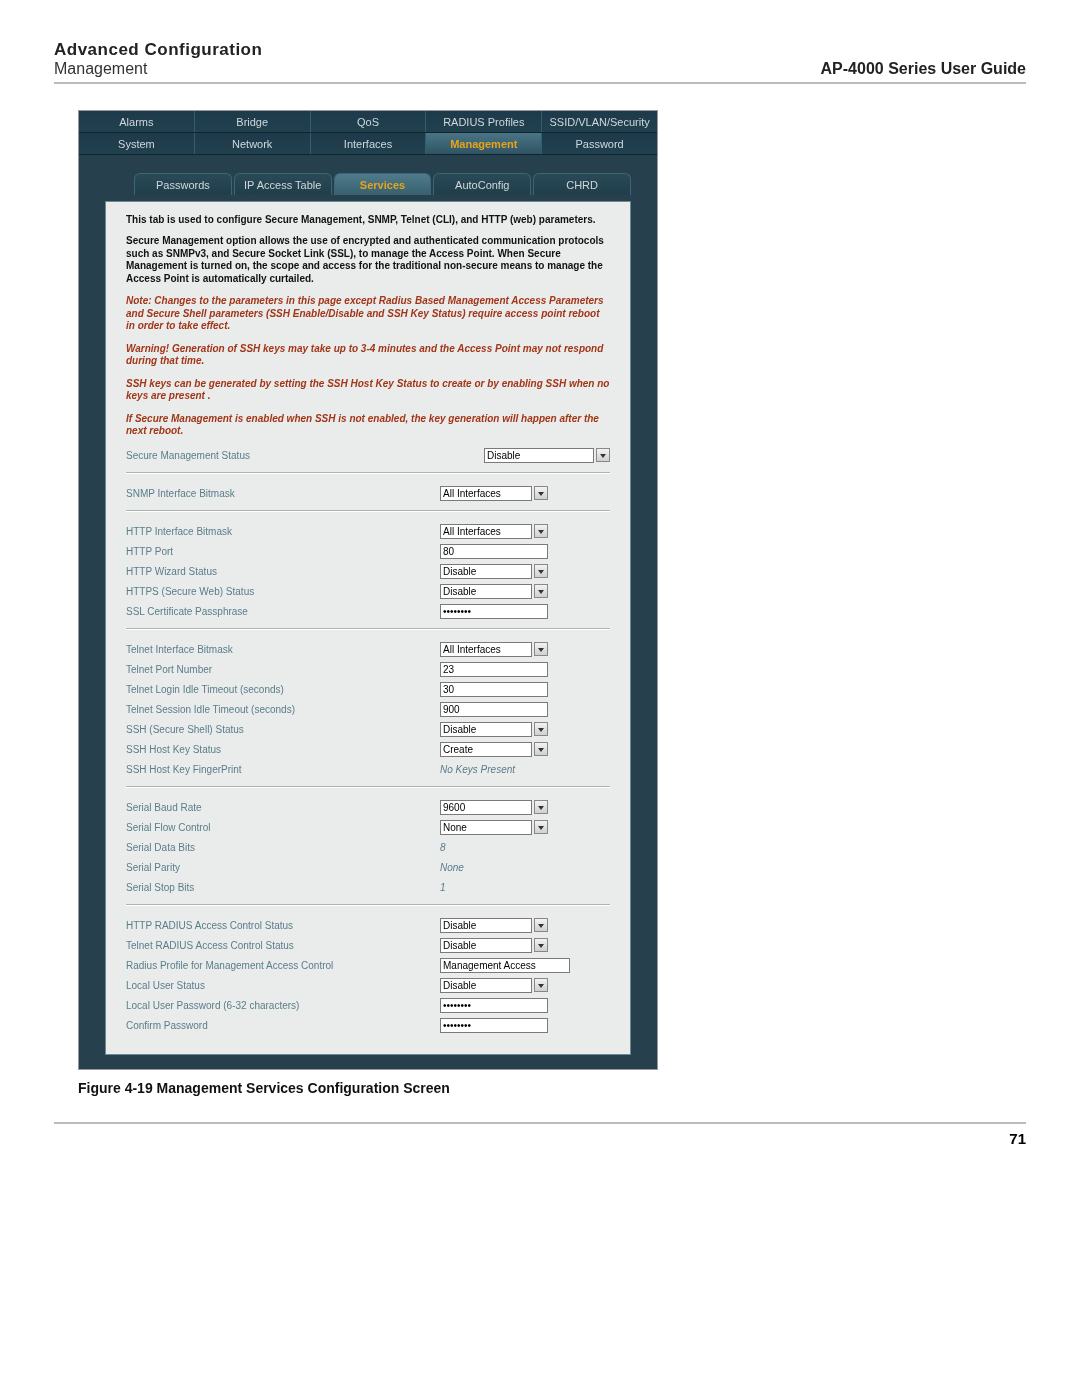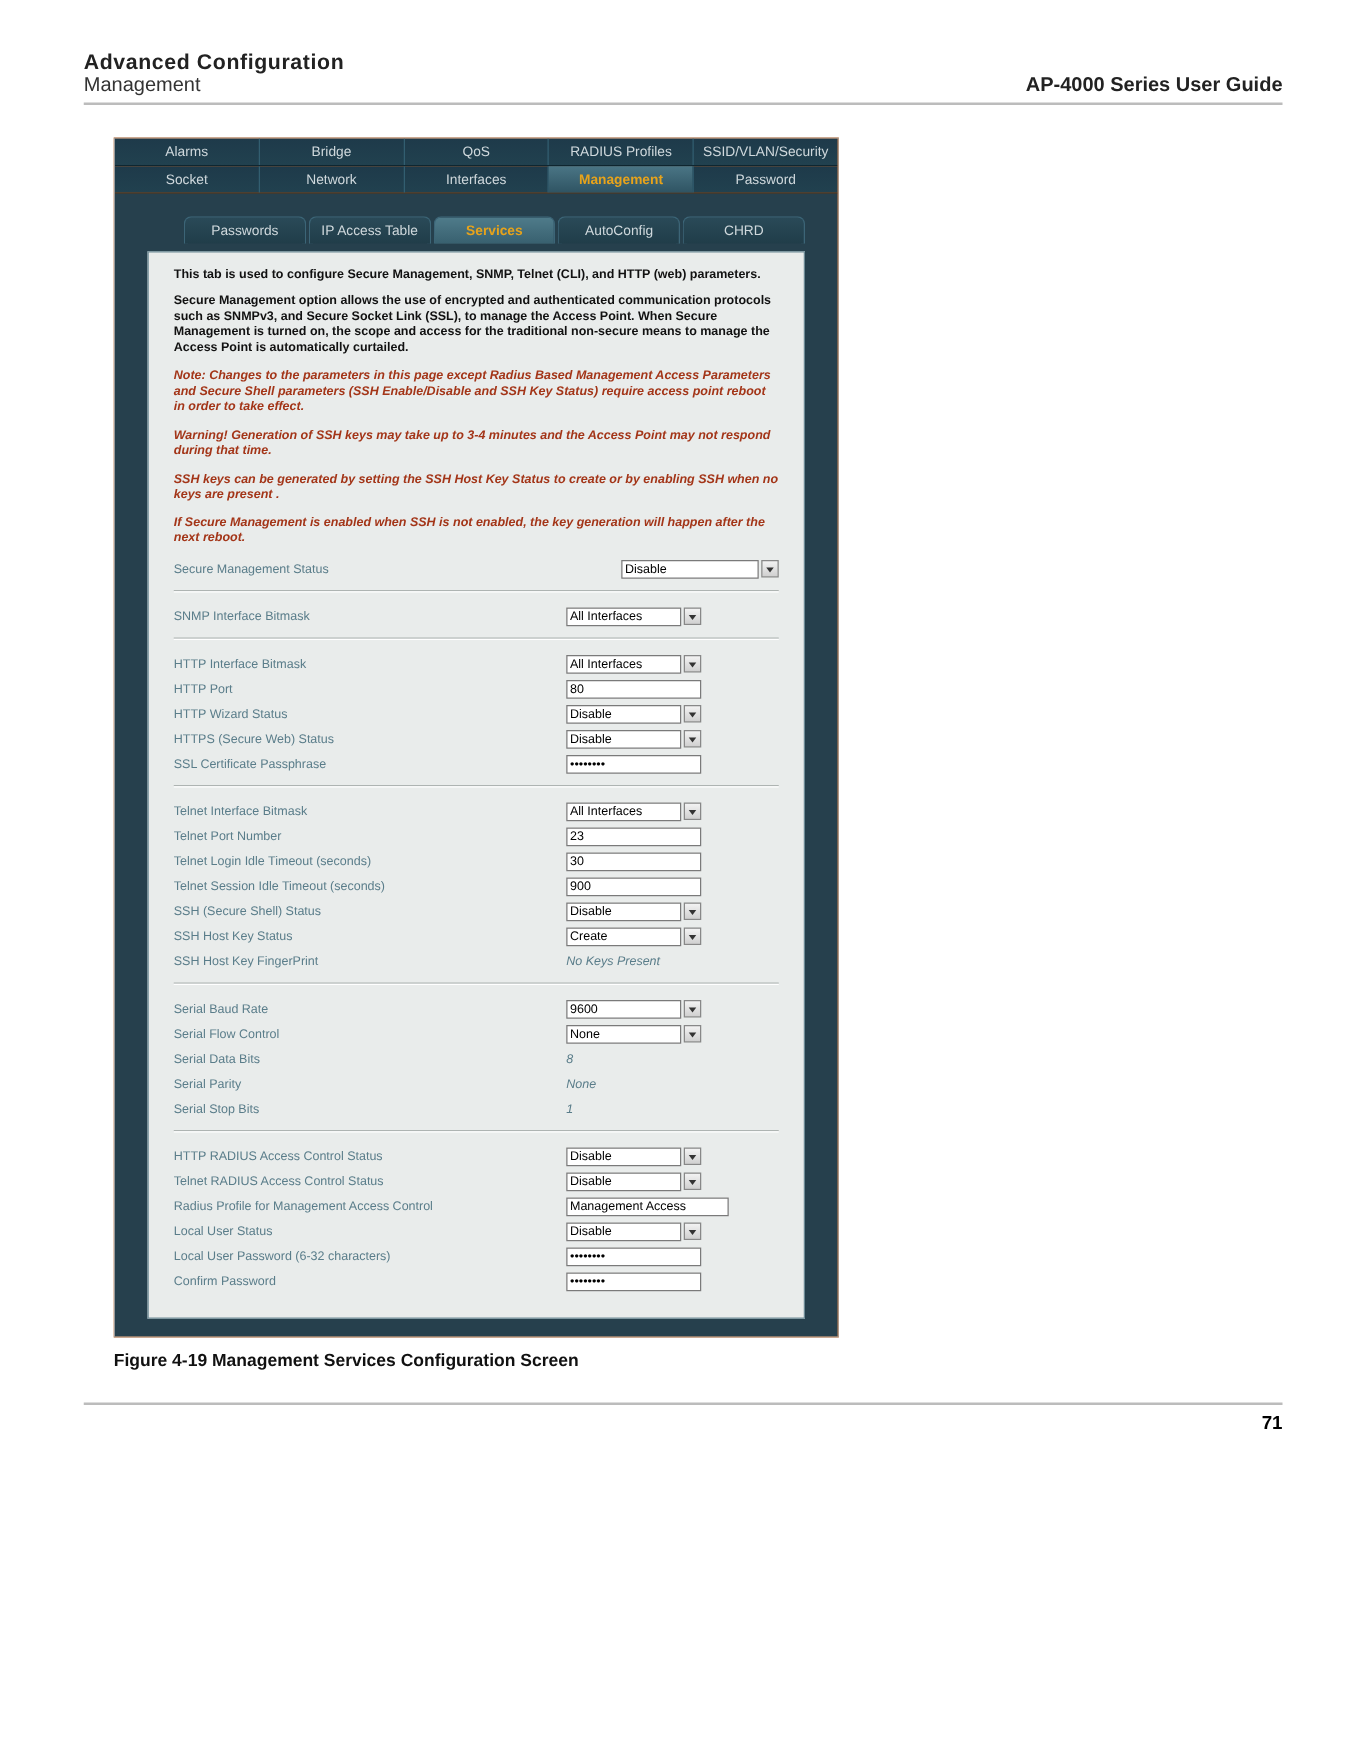--- a/index.html
+++ b/index.html
@@ -1,24 +1,24 @@
 <!DOCTYPE html>
 <html><head>
 <meta charset="utf-8">
 <style>
   * { box-sizing: border-box; margin: 0; padding: 0; }
   body { background: #fff; font-family: Arial, Helvetica, sans-serif; width: 1080px; margin: 0 auto; }
-  .page { padding: 40px 54px 20px 54px; margin-left: 13px; }
+  .page { padding: 40px 54px 20px 54px; }
   .hdr { display: flex; justify-content: space-between; align-items: flex-end; }
   .hdr-left-title { font-weight: bold; font-size: 17px; color: #222; letter-spacing: .5px; }
   .hdr-left-sub { font-size: 16px; color: #333; }
   .hdr-right { font-weight: bold; font-size: 16px; color: #222; }
   .hdr-rule { border: none; border-top: 2px solid #bcbcbc; margin-top: 4px; }
 
-  .shot-wrap { margin: 26px 0 8px 24px; width: 580px; border: 1px solid #999; background: #f97316; }
+  .shot-wrap { margin: 26px 0 8px 24px; width: 580px; border: 1px solid #999; background: #3b82f6; }
   .tabrow { display: flex; width: 100%; height: 22px; font-size: 11px; color: #cfd8dc; background: linear-gradient(#1e3a4a,#21414f); border-bottom: 1px solid #0f2630; }
   .tabrow .tab { flex: 1; text-align: center; line-height: 22px; border-right: 1px solid #325e70; cursor: default; }
   .tabrow .tab:last-child { border-right: none; }
   .tabrow .tab.active { background: linear-gradient(#4a7585,#2f5463); color: #e7a31b; font-weight: bold; }
   .tabrow.second .tab.active { color: #e7a31b; }
   .content-outer { background: #26404d; padding: 18px 14px 14px 14px; }
   .subtabs { display: flex; height: 22px; font-size: 11px; margin: 0 12px 6px 12px; padding-left: 29px; }
   .subtabs .st { flex: 1; text-align: center; line-height: 22px; color: #cfd8dc; background: linear-gradient(#2a4a58,#203d49); border: 1px solid #3c6577; border-bottom: none; border-top-left-radius: 6px; border-top-right-radius: 6px; margin-right: 2px; cursor: default; }
   .subtabs .st:last-child{ margin-right:0;}
   .subtabs .st.active { color: #e7a31b; background: linear-gradient(#4f7b8a,#38606f); font-weight: bold; }
@@ -60,21 +60,21 @@
 
   <div class="shot-wrap">
     <div class="tabrow">
       <div class="tab">Alarms</div>
       <div class="tab">Bridge</div>
       <div class="tab">QoS</div>
       <div class="tab">RADIUS Profiles</div>
       <div class="tab">SSID/VLAN/Security</div>
     </div>
     <div class="tabrow second">
-      <div class="tab">Socket</div>
+      <div class="tab">System</div>
       <div class="tab">Network</div>
       <div class="tab">Interfaces</div>
       <div class="tab active">Management</div>
       <div class="tab">Password</div>
     </div>
 
     <div class="content-outer">
       <div class="subtabs">
         <div class="st">Passwords</div>
         <div class="st">IP Access Table</div>

